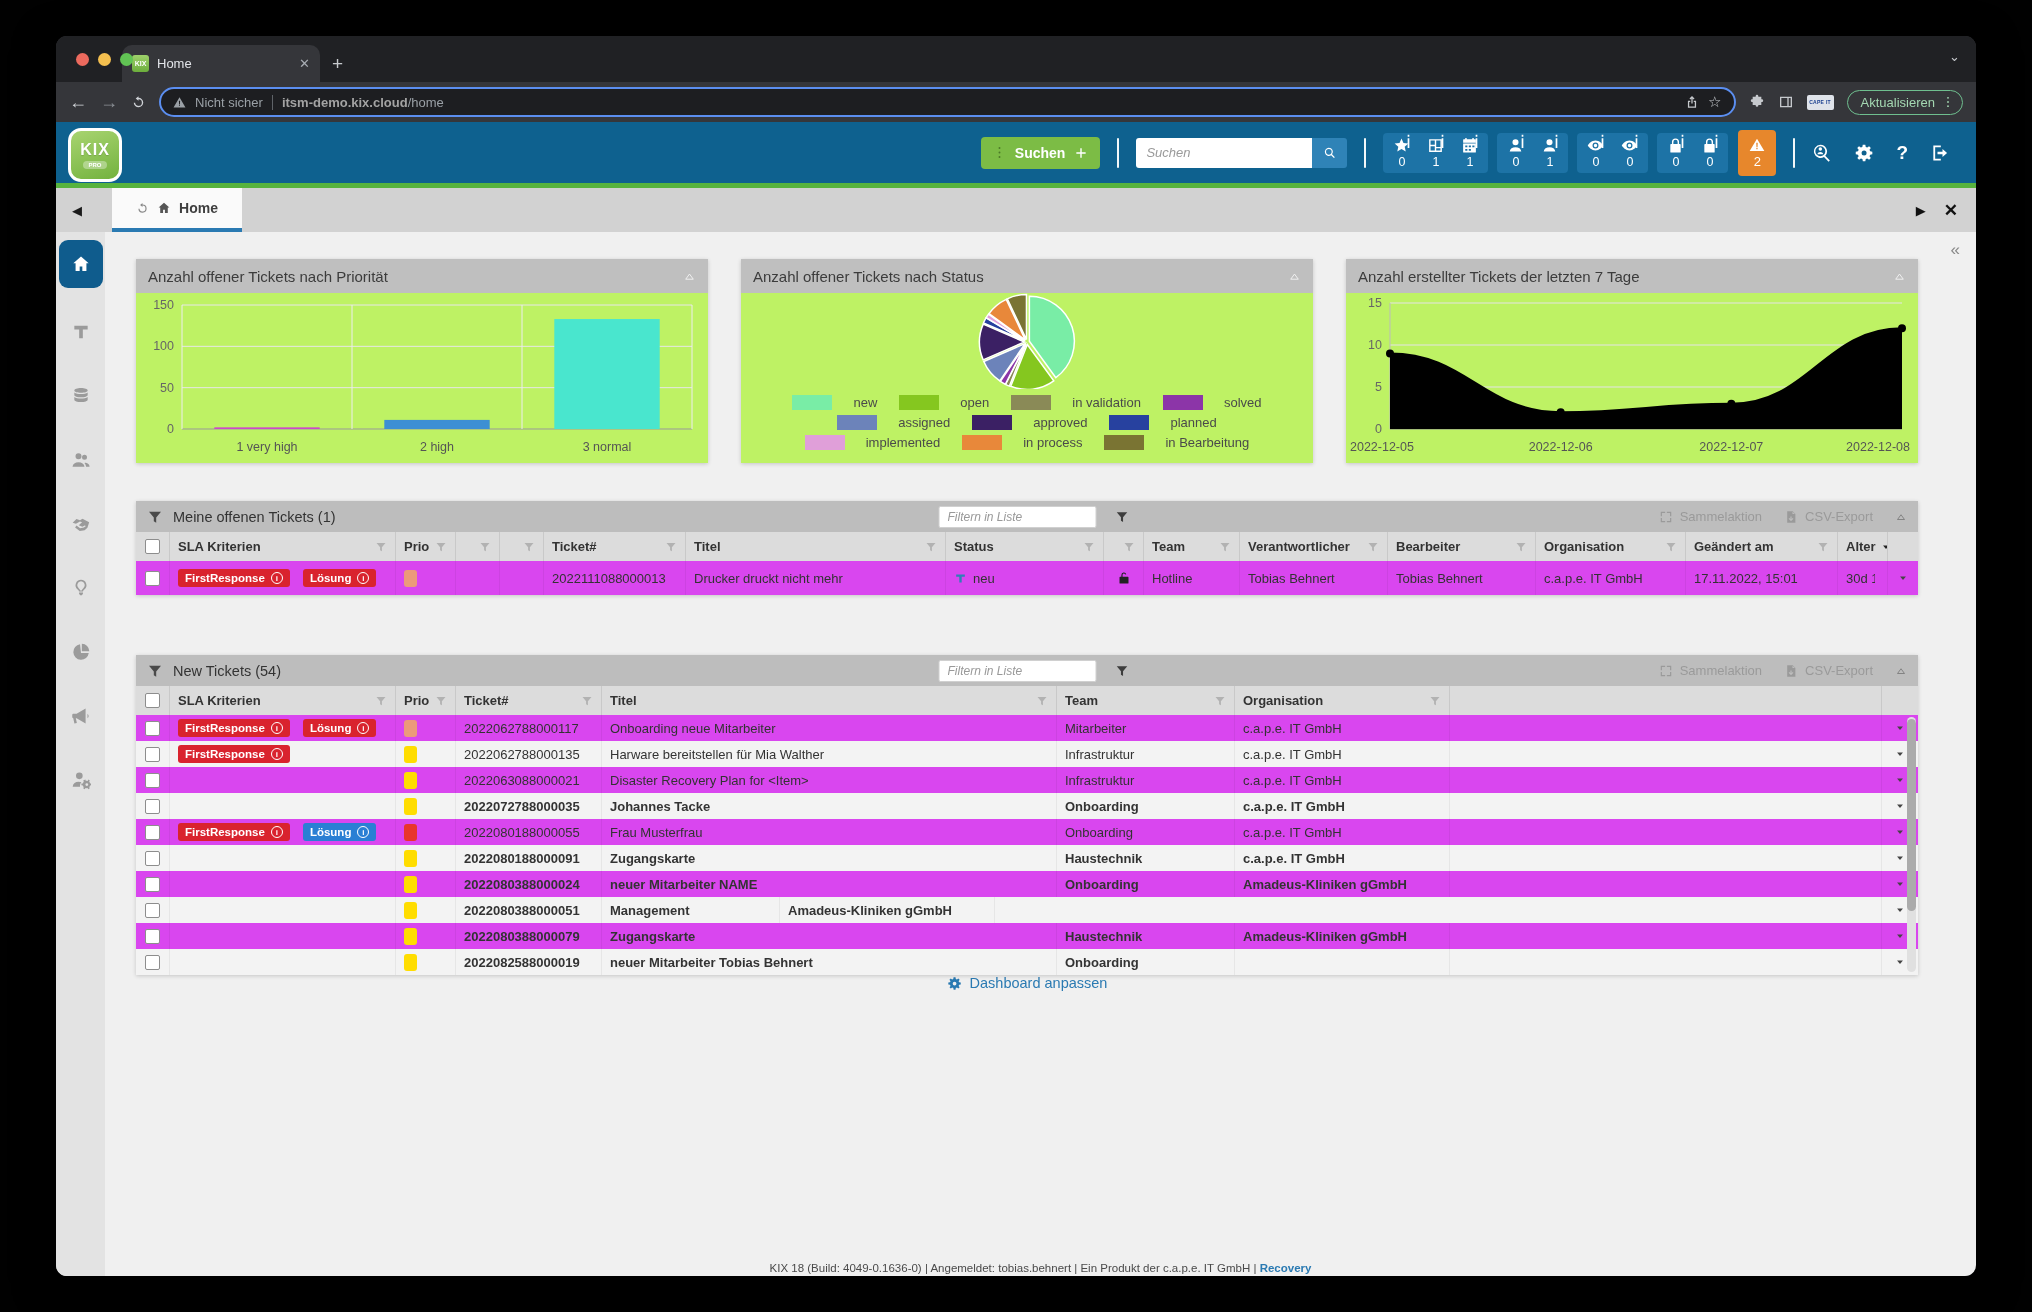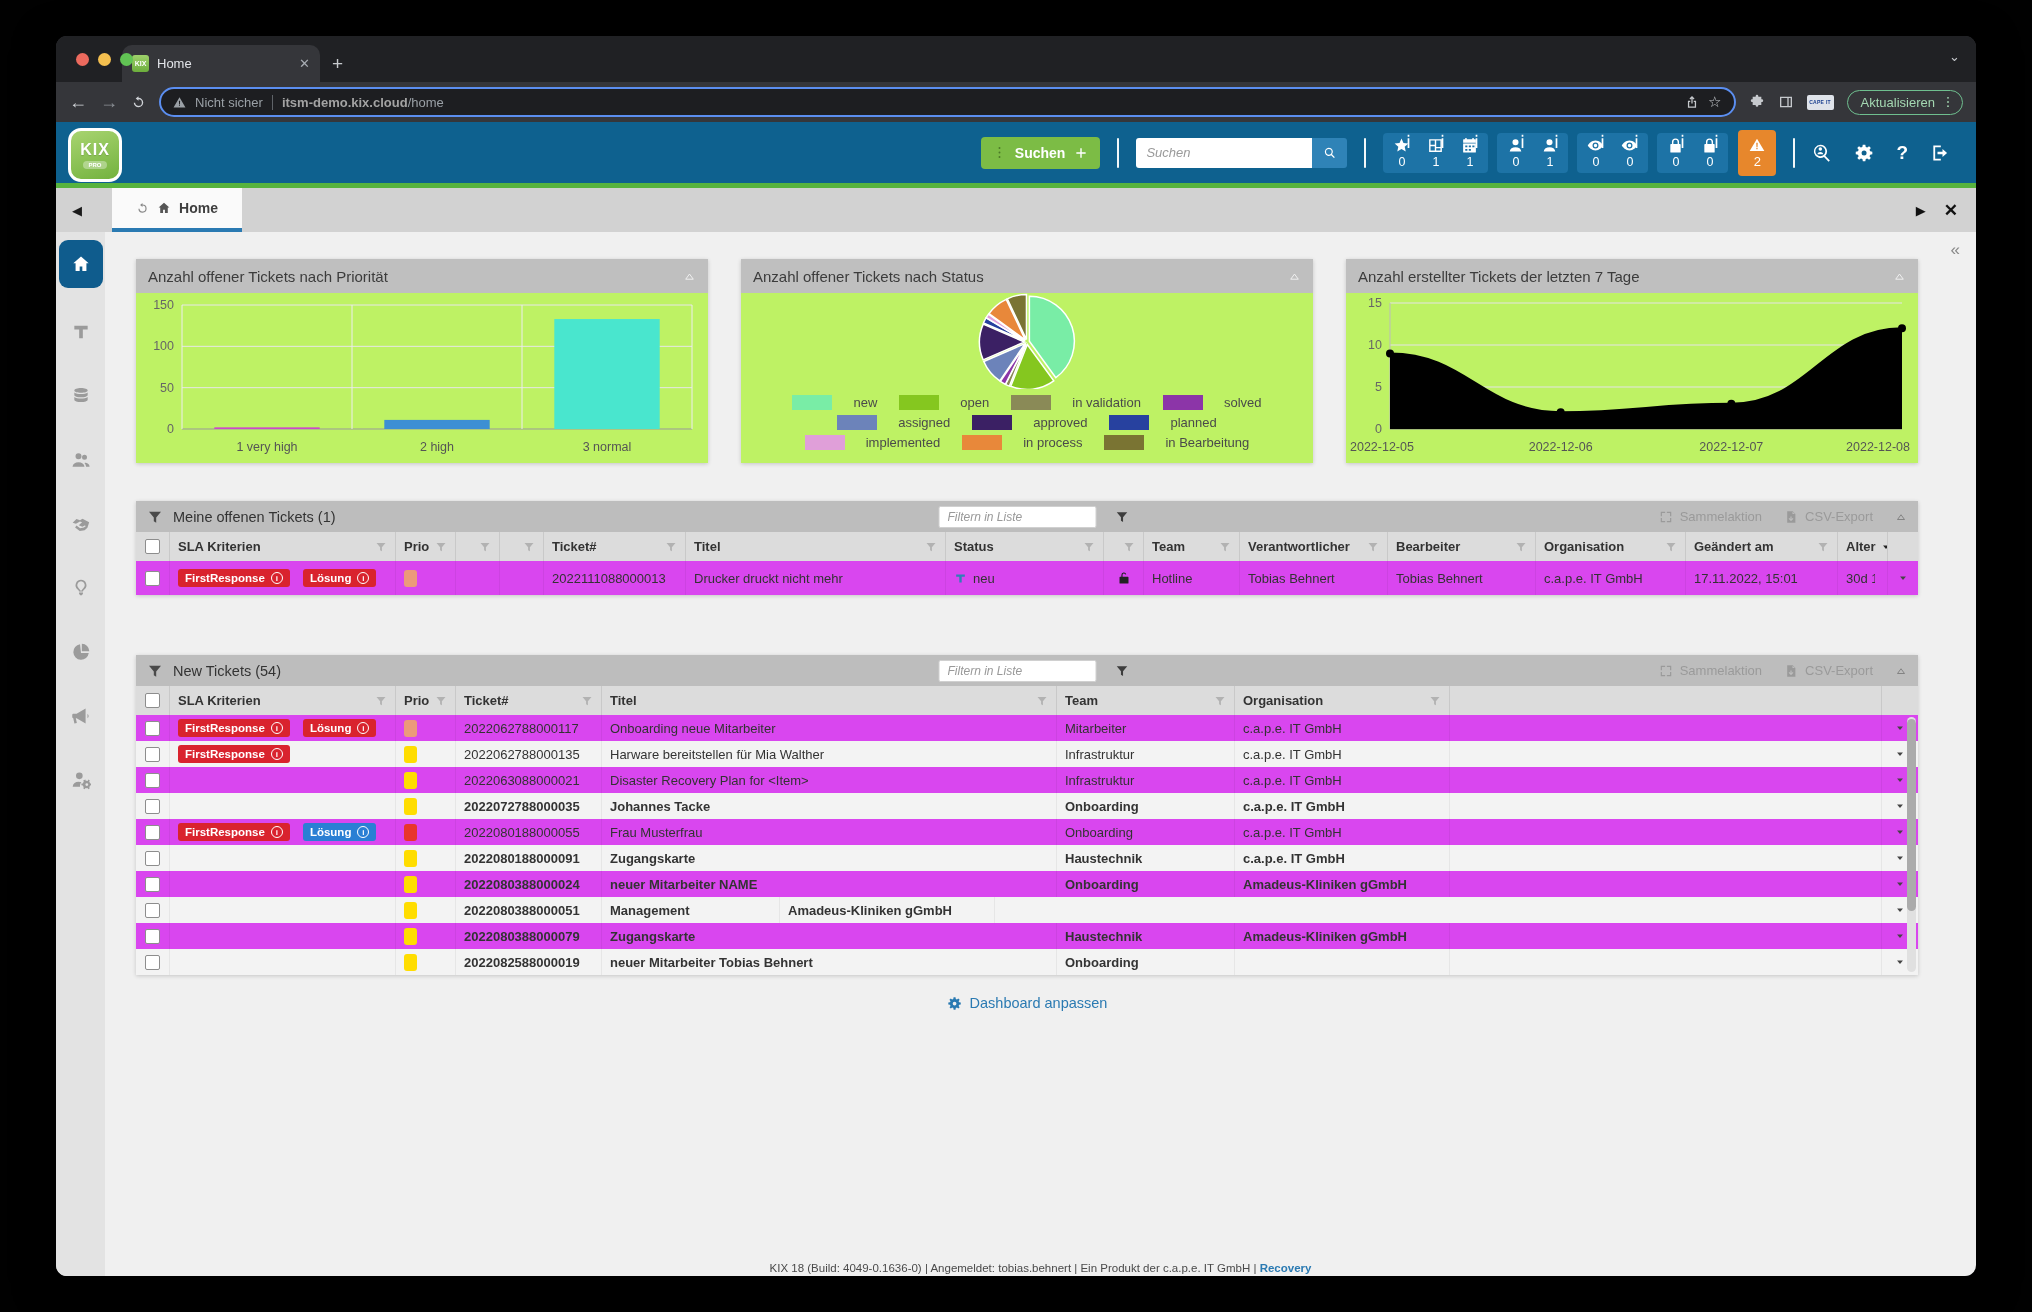--- a/index.html
+++ b/index.html
@@ -130,21 +130,21 @@
   .badge{display:inline-flex;align-items:center;gap:6px;border-radius:3px;color:#fff;font-size:11.5px;font-weight:700;padding:3px 7px;margin-right:7px;white-space:nowrap}
   .binfo{width:12px;height:12px;border:1.2px solid #fff;border-radius:50%;display:flex;align-items:center;justify-content:center;font-size:8px;font-weight:700}
   .prio-sq{width:13px;height:17px;border-radius:3px;display:inline-block}
   .tstat{color:#2f7fb8;font-size:13px;display:flex}
   .lockic{color:#222;font-size:14px;display:flex}
   .agev{overflow:hidden;white-space:nowrap;display:inline-block;max-width:46px}
   .newtbl{position:relative}
   .vscroll{position:absolute;right:2px;top:62px;bottom:3px;width:9px;background:#e0e0e0;border-radius:5px}
   .vthumb{position:absolute;top:2px;left:0;width:9px;height:192px;background:#ababab;border-radius:5px;cursor:grab}
   
-  .dashlink{margin-top:20px;display:flex;align-items:center;justify-content:center;gap:8px;color:#2a7ab2;font-size:14.5px;cursor:pointer}
+  .dashlink{display:flex;align-items:center;justify-content:center;gap:8px;color:#2a7ab2;font-size:14.5px;cursor:pointer}
   .dashlink .ic{font-size:15px;display:flex}
   .footer{position:absolute;bottom:42px;left:0;width:100%;text-align:center;font-size:11.5px;color:#4a4a4a}
   .footer a{color:#2a7ab2;font-weight:700;text-decoration:none;cursor:pointer}
   .ic{display:inline-flex;line-height:0}
   .ic svg{width:1em;height:1em}
   text{font-family:"Liberation Sans",sans-serif}
 </style>
 </head>
 <body>
 

